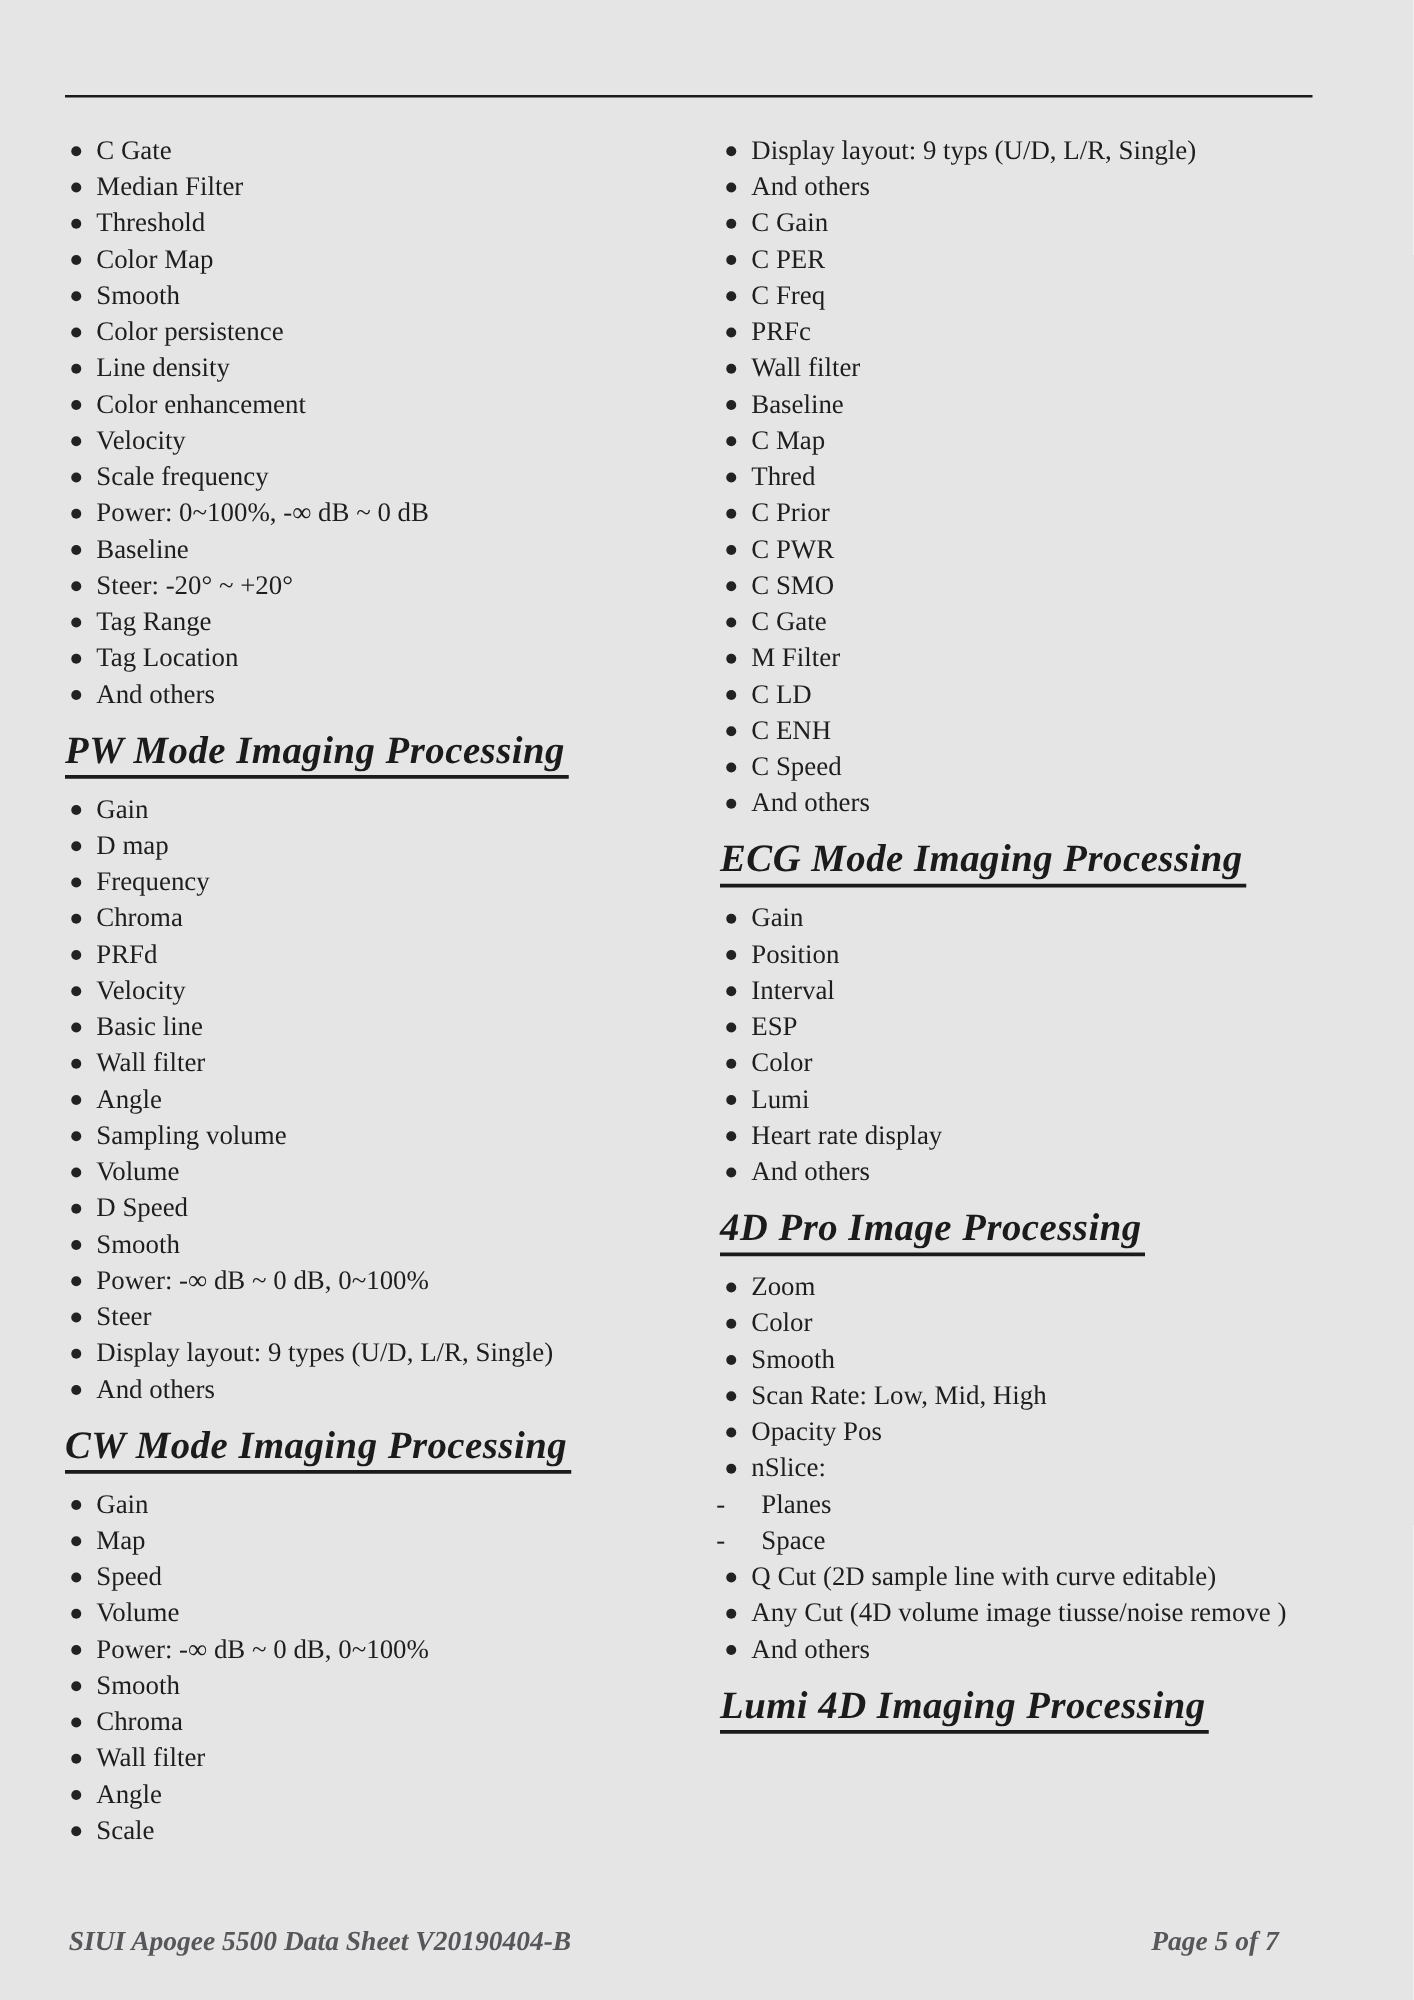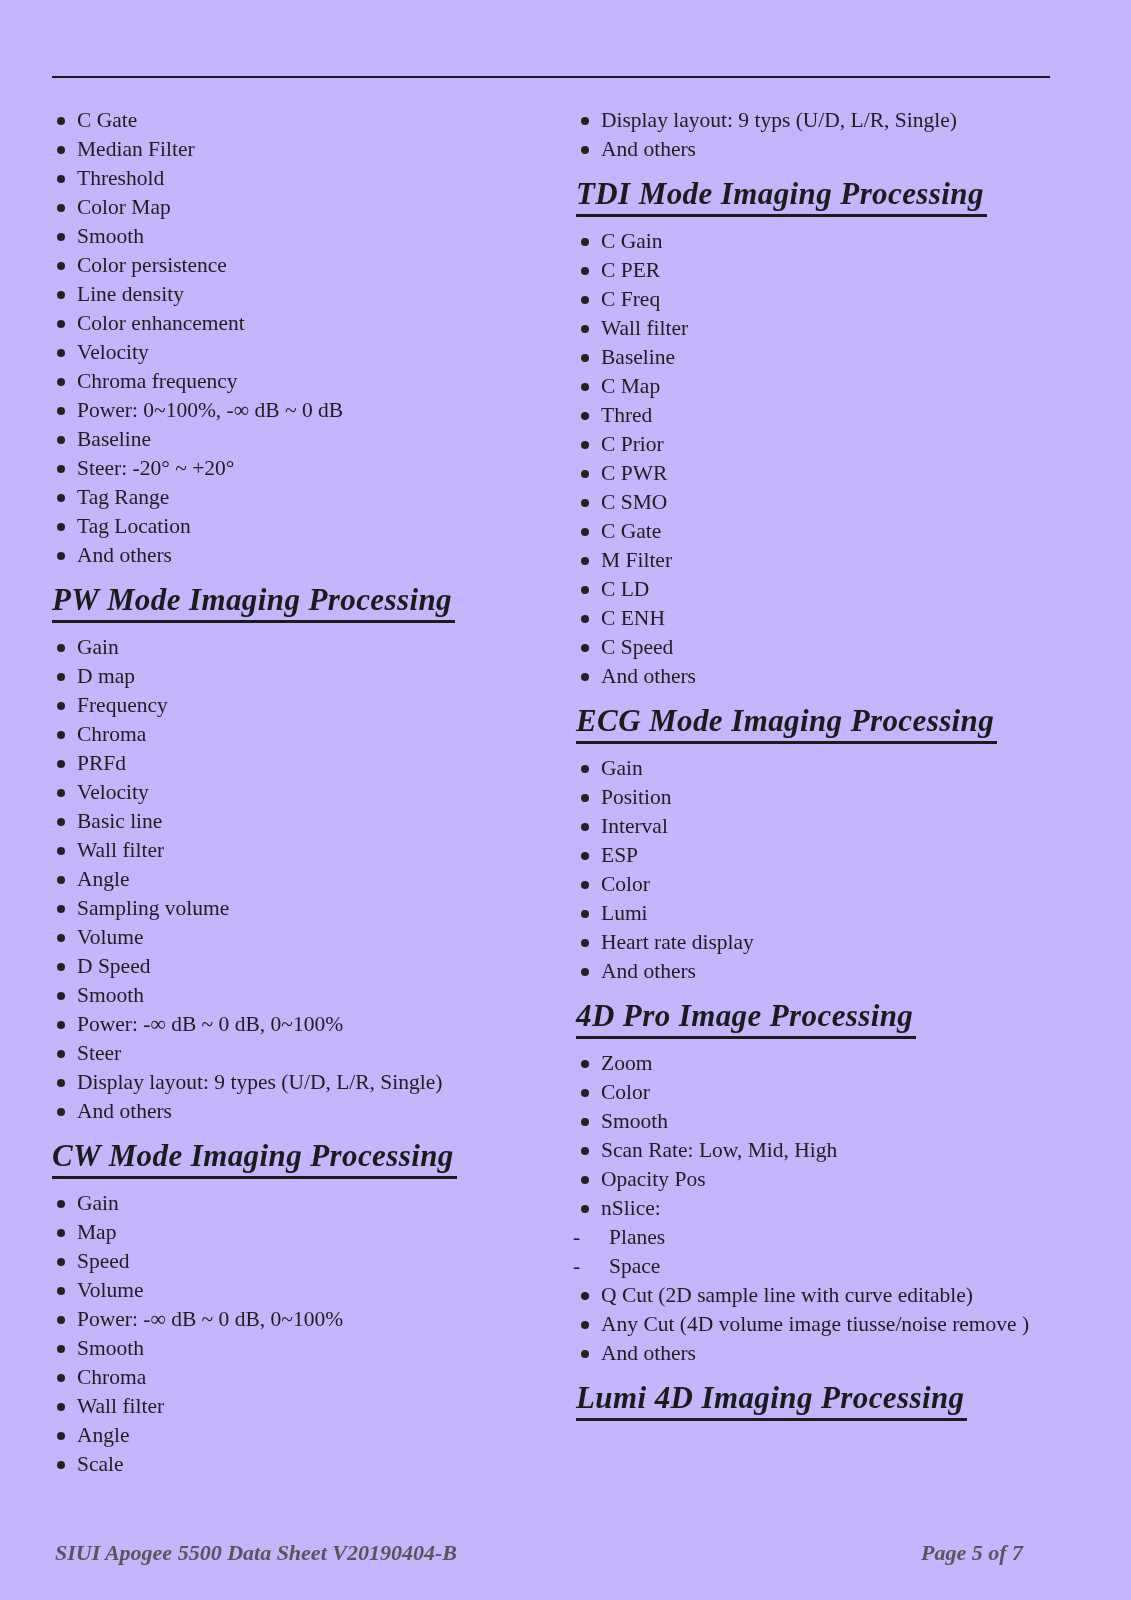--- a/index.html
+++ b/index.html
@@ -1,20 +1,20 @@
 <!DOCTYPE html>
 <html><head>
 <meta charset="utf-8">
 <style>
   html, body { margin: 0; padding: 0; background: #ffffff; }
   .page {
     position: relative;
     width: 1131px;
     height: 1600px;
-    background: #c4b5fd;
+    background: #e5e5e5;
     font-family: "Liberation Serif", serif;
     color: #1e1e1e;
     overflow: hidden;
   }
   .rule {
     position: absolute;
     left: 52px;
     top: 76px;
     width: 998px;
     height: 2px;
@@ -110,21 +110,21 @@
         <div class="item bullet">
           <span class="marker"></span>
           <span class="txt">Color enhancement</span>
         </div>
         <div class="item bullet">
           <span class="marker"></span>
           <span class="txt">Velocity</span>
         </div>
         <div class="item bullet">
           <span class="marker"></span>
-          <span class="txt">Chroma frequency</span>
+          <span class="txt">Scale frequency</span>
         </div>
         <div class="item bullet">
           <span class="marker"></span>
           <span class="txt">Power: 0~100%, -∞ dB ~ 0 dB</span>
         </div>
         <div class="item bullet">
           <span class="marker"></span>
           <span class="txt">Baseline</span>
         </div>
         <div class="item bullet">
@@ -263,33 +263,36 @@
       <div class="list">
         <div class="item bullet">
           <span class="marker"></span>
           <span class="txt">Display layout: 9 typs (U/D, L/R, Single)</span>
         </div>
         <div class="item bullet">
           <span class="marker"></span>
           <span class="txt">And others</span>
         </div>
       </div>
-      <h2 class="sec-heading">TDI Mode Imaging Processing</h2>
       <div class="list">
         <div class="item bullet">
           <span class="marker"></span>
           <span class="txt">C Gain</span>
         </div>
         <div class="item bullet">
           <span class="marker"></span>
           <span class="txt">C PER</span>
         </div>
         <div class="item bullet">
           <span class="marker"></span>
           <span class="txt">C Freq</span>
+        </div>
+        <div class="item bullet">
+          <span class="marker"></span>
+          <span class="txt">PRFc</span>
         </div>
         <div class="item bullet">
           <span class="marker"></span>
           <span class="txt">Wall filter</span>
         </div>
         <div class="item bullet">
           <span class="marker"></span>
           <span class="txt">Baseline</span>
         </div>
         <div class="item bullet">

